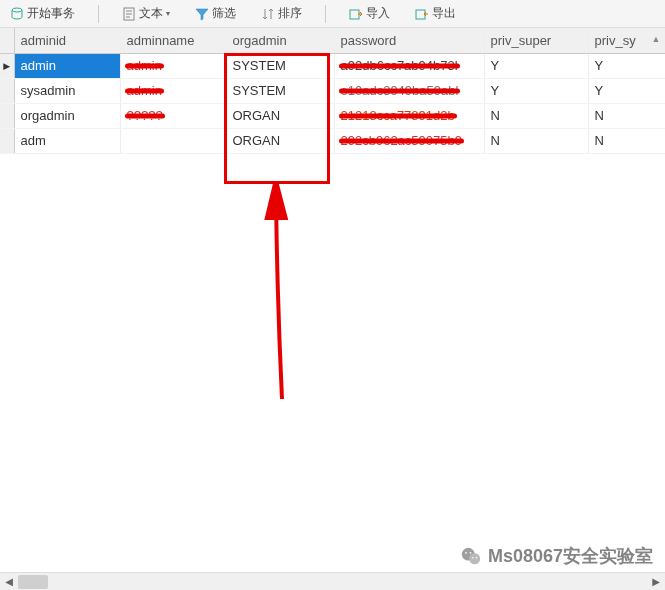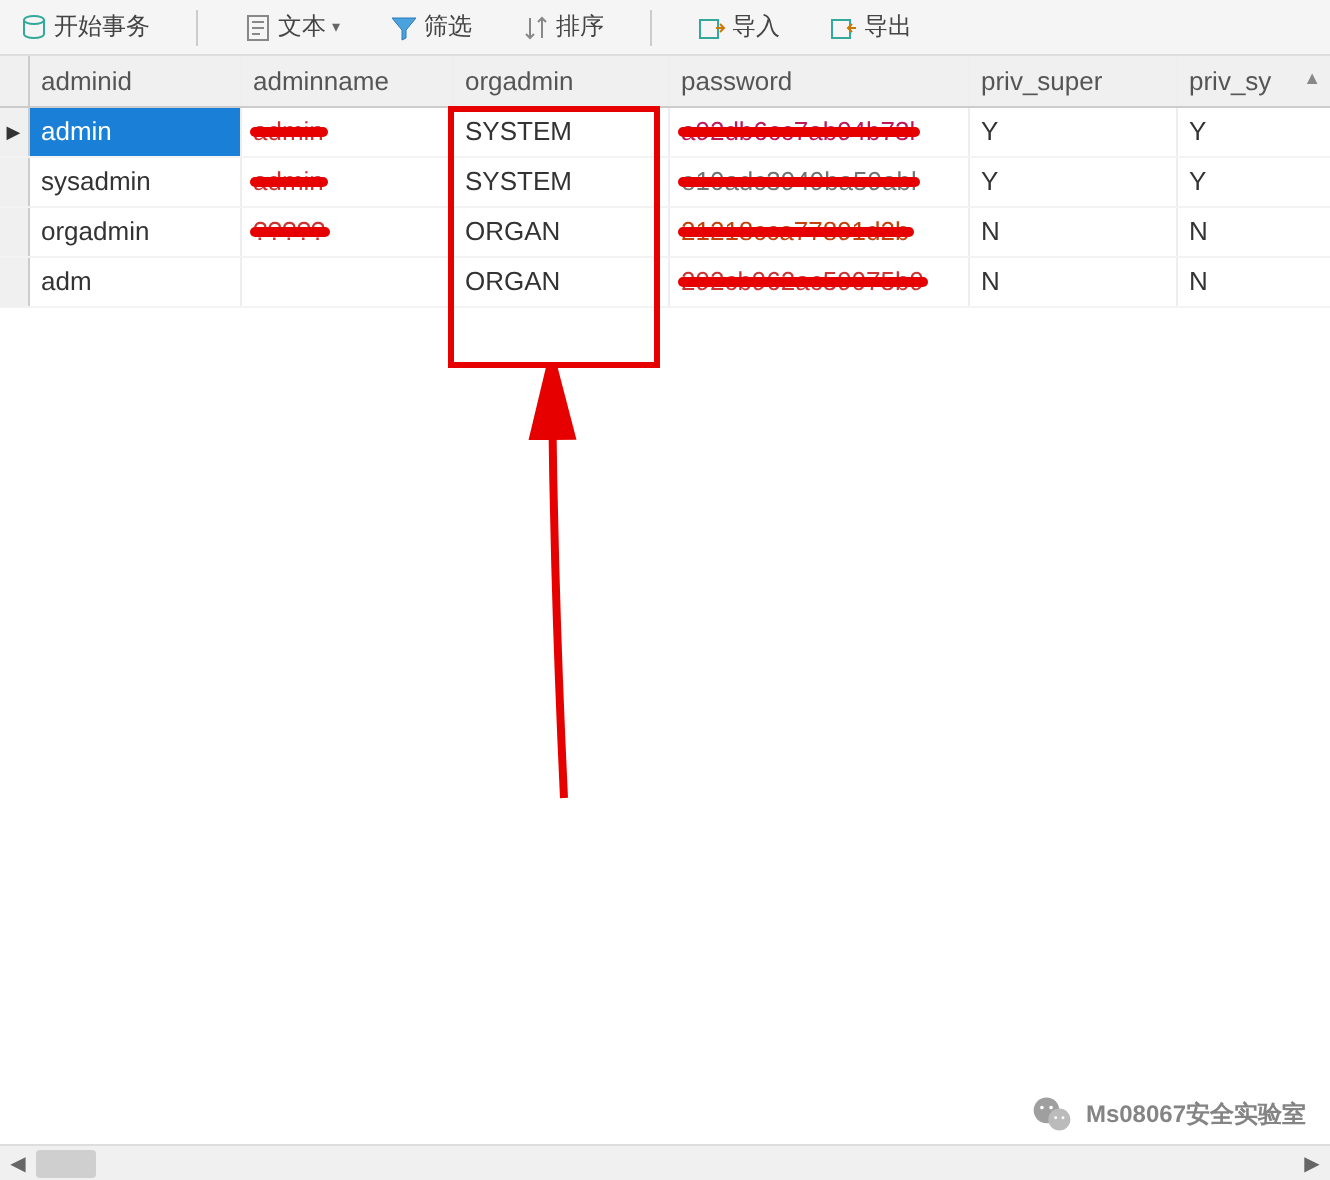--- a/index.html
+++ b/index.html
@@ -109,21 +109,21 @@
       pointer-events: none;
     }
     .watermark {
       position: absolute;
       bottom: 22px;
       right: 12px;
       display: flex;
       align-items: center;
       gap: 6px;
       color: #666;
-      font-size: 12px;
+      font-size: 18px;
       font-weight: bold;
       opacity: 0.8;
     }
     .watermark .wm-icon {
       width: 22px; height: 22px;
       display:inline-block;
     }
     .hscroll {
       position: absolute;
       bottom: 0; left: 0; right: 0;
@@ -235,21 +235,21 @@
           <th>priv_super</th>
           <th>priv_sy<span class="sort-arrow">▲</span></th>
         </tr>
       </thead>
     <tbody id="tbody">
         <tr class="body-row selected">
           <td class="rowmark" style="font-size: 9px; color: rgb(51, 51, 51);">▶</td>
           <td class="sel-cell">admin</td>
           <td><span class="redact" style="color: rgb(204, 51, 51);">admin</span></td>
           <td>SYSTEM</td>
-          <td><span class="redact" style="color: #be185d;">a92db6cc7ab94b73l</span></td>
+          <td><span class="redact" style="color: #404040;">a92db6cc7ab94b73l</span></td>
           <td>Y</td>
           <td>Y</td>
         </tr>
         <tr class="body-row">
           <td class="rowmark" style="font-size: 9px; color: rgb(51, 51, 51);"></td>
           <td>sysadmin</td>
           <td><span class="redact" style="color: rgb(204, 51, 51);">admin</span></td>
           <td>SYSTEM</td>
           <td><span class="redact" style="color: #737373;">e10adc3949ba59abl</span></td>
           <td>Y</td>

